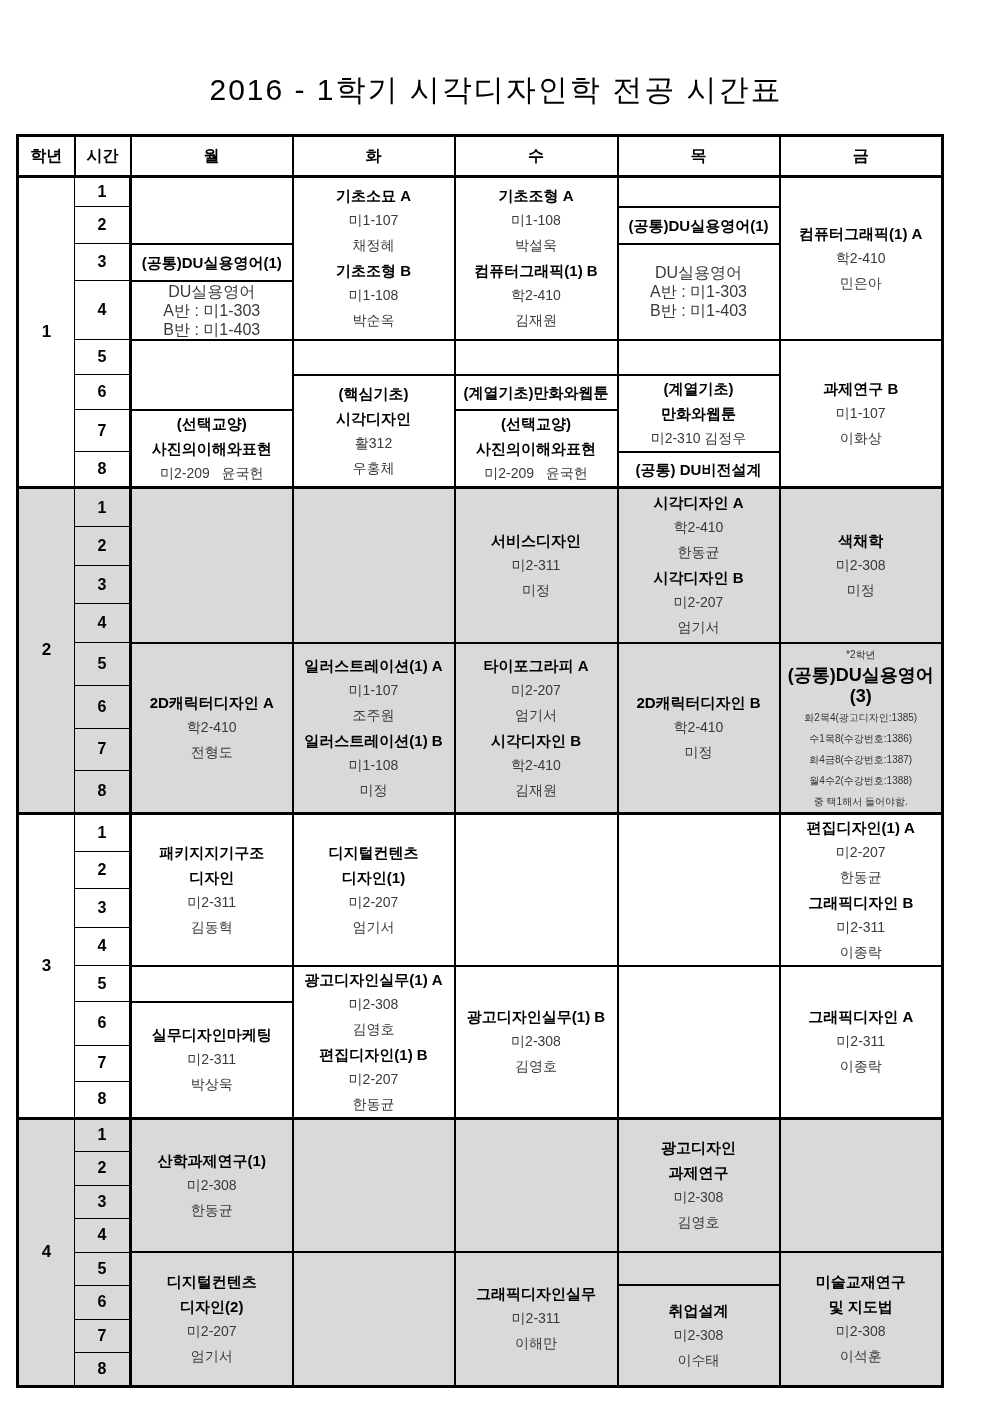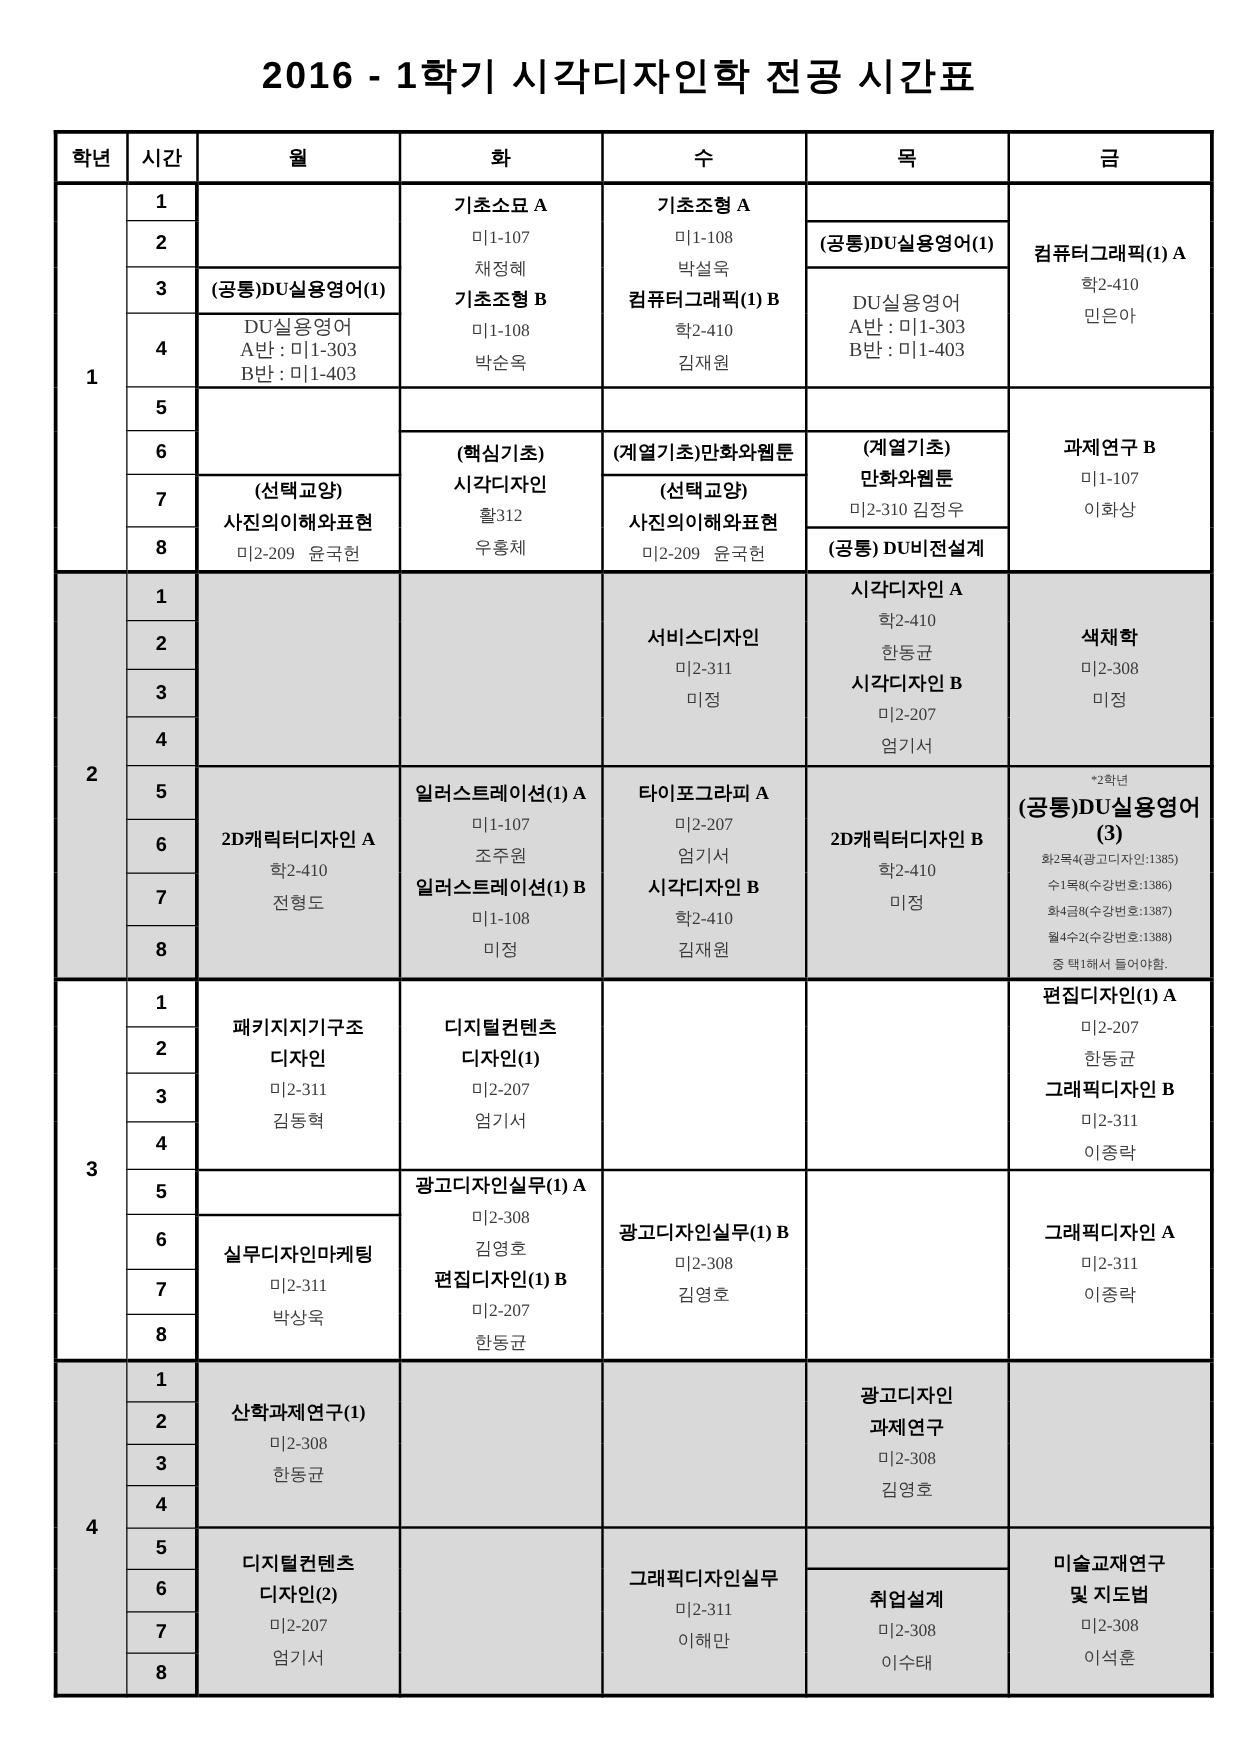--- a/index.html
+++ b/index.html
@@ -2,43 +2,43 @@
 <html><head>
 <meta charset="utf-8">
 <style>
   html,body{margin:0;padding:0;}
   body{
     width:992px;height:1403px;background:#ffffff;
     font-family:"Liberation Sans","DejaVu Sans",sans-serif;
     color:#000;position:relative;
   }
   .page-title{
-    text-align:center;font-size:30px;font-weight:bold;letter-spacing:2px;
-    margin:0;padding-top:40px;padding-bottom:23px;color:#000;
+    text-align:center;font-size:30px;font-weight:normal;letter-spacing:2px;
+    margin:0;padding-top:70px;padding-bottom:23px;color:#000;
   }
   table.timetable{
     border-collapse:collapse;table-layout:fixed;
-    margin-left:43px;width:925px;
+    margin-left:16px;width:925px;
     border:3px solid #000;
   }
   thead th{
     border:2px solid #000;border-bottom:3px solid #000;
     height:38px;font-size:16px;font-weight:bold;background:#fff;text-align:center;
     padding:0;
   }
   td{padding:0;text-align:center;vertical-align:middle;}
   .gcol{
     border:1px solid #000;border-right:1px solid #000;
     font-size:17px;font-weight:bold;
   }
   .tcol{
     border:1px solid #000;border-right:3px solid #000;
     font-size:16px;font-weight:bold;
   }
-  .dcol{border:2px solid #000;overflow:hidden;font-family:Liberation Serif, serif;}
+  .dcol{border:2px solid #000;overflow:hidden;}
   .sec-top td{border-top:3px solid #000;}
   tr.shaded td{background:var(--shade,#d9d9d9);}
   .dcol div{white-space:pre-wrap;}
   .dcol .n{font-size:14px;color:#3a3a3a;line-height:25px;}
   .dcol .b{font-size:15px;font-weight:bold;color:#000;line-height:25px;}
   .dcol.small .n{font-size:16px;line-height:19px;}
   .dcol.compact .n{font-size:10px;line-height:21px;color:#333;}
   .dcol.compact .b{font-size:18px;line-height:21px;}
 </style>
 </head>

